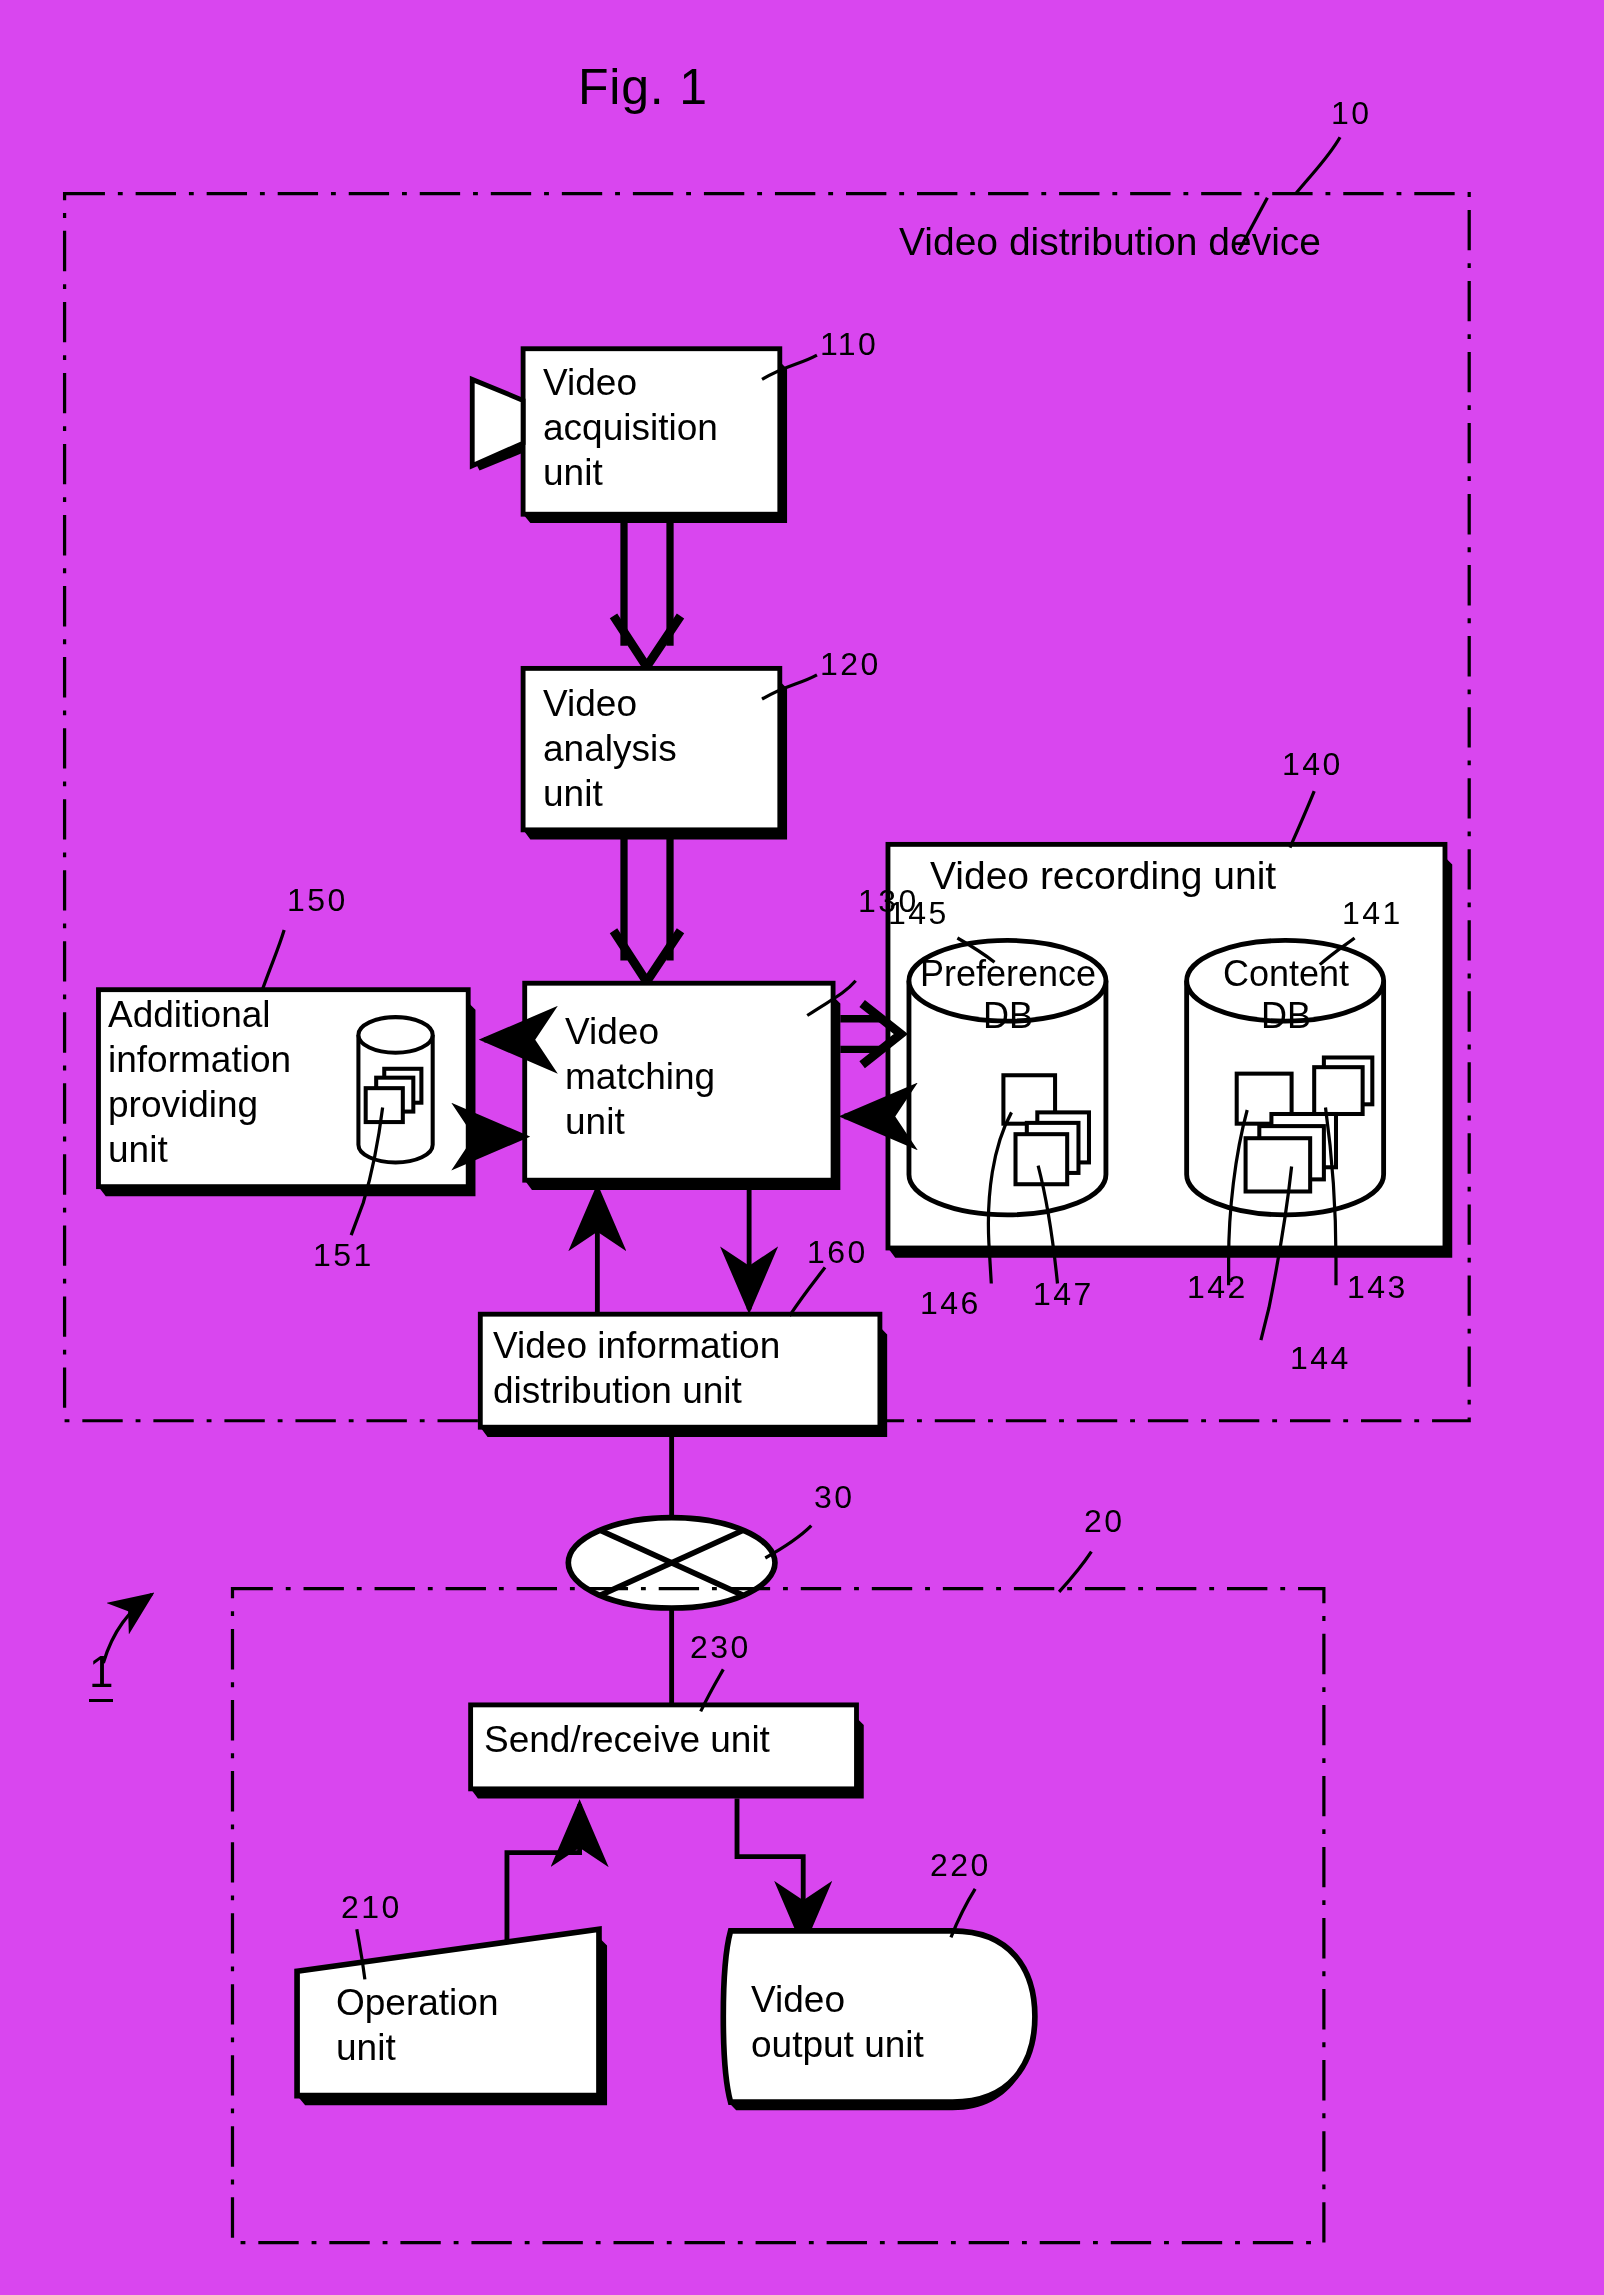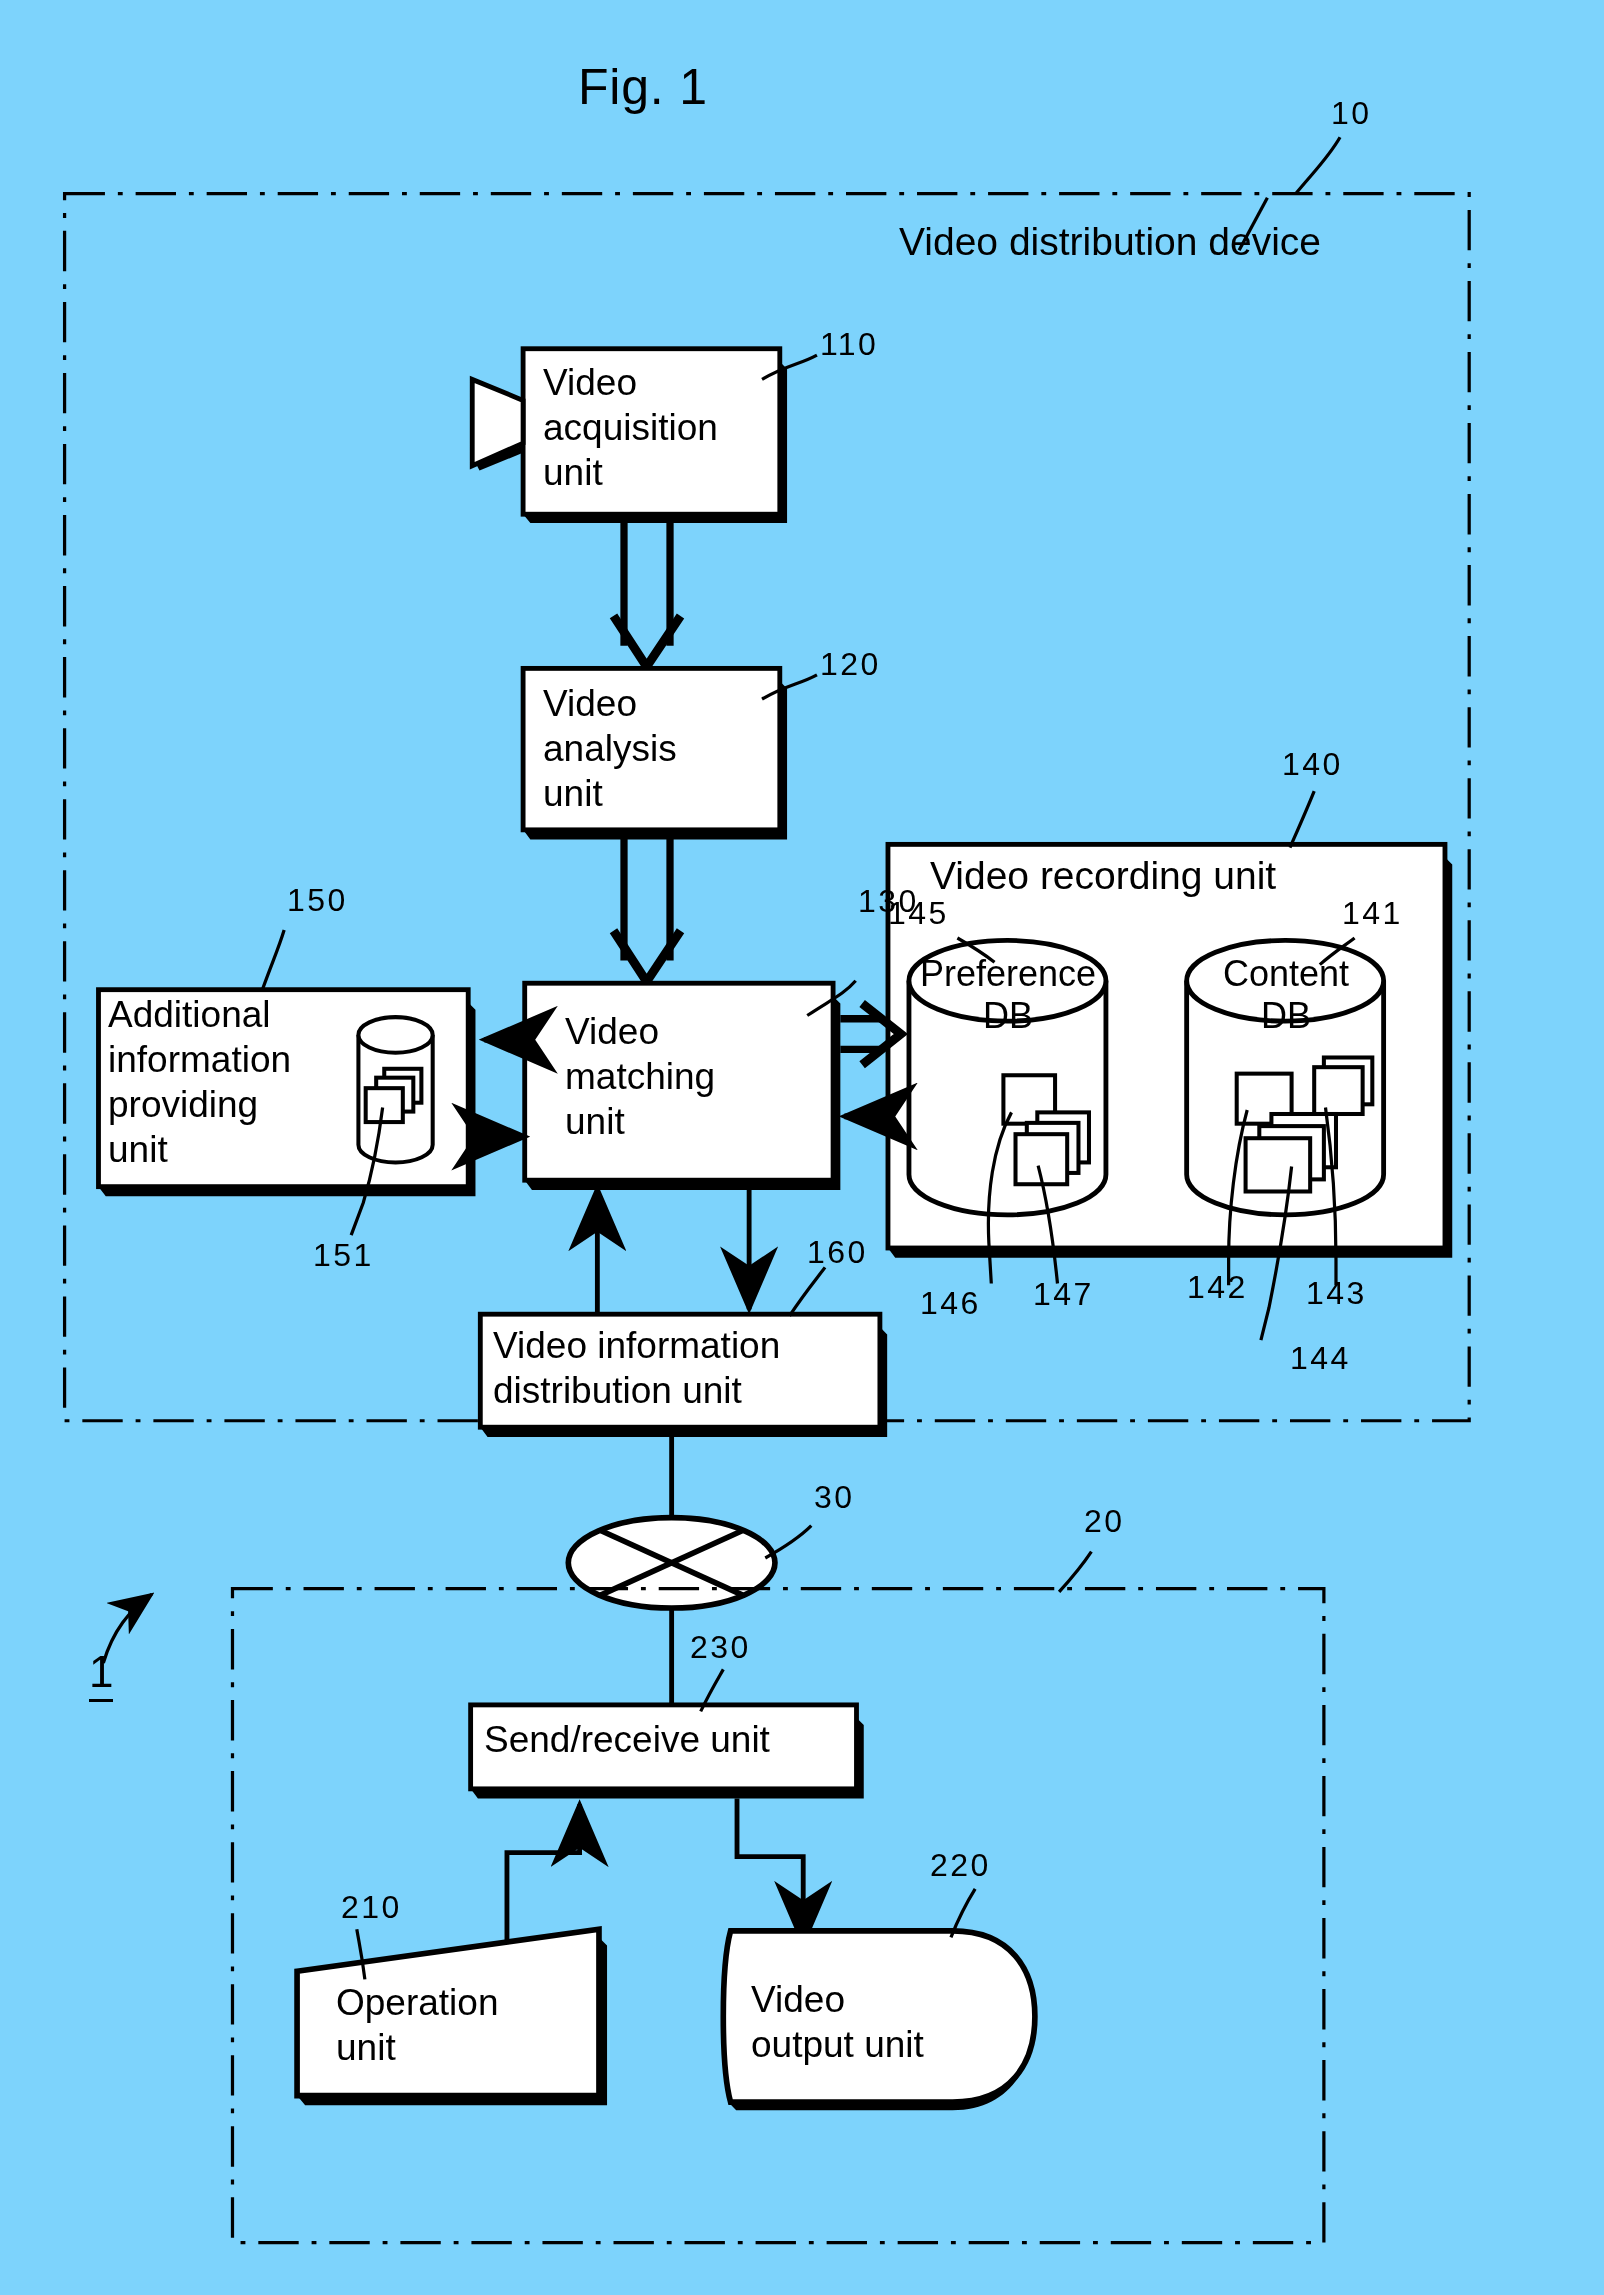--- a/index.html
+++ b/index.html
@@ -8,21 +8,21 @@
     background: #ffffff;
   }
   body {
     font-family: "Liberation Sans", sans-serif;
     color: #000;
   }
   #page {
     position: relative;
     width: 1604px;
     height: 2295px;
-    background: #7dd3fc;
+    background: #d946ef;
     overflow: hidden;
   }
   #svg-root {
     position: absolute;
     left: 0;
     top: 0;
     width: 1604px;
     height: 2295px;
   }
   .fig-title {
@@ -243,21 +243,21 @@
   <div class="db-label" style="left:911px; top:953px; width:194px;">Preference
 DB</div>
 
   <div class="ref-num" style="left:1342px; top:895px;">141</div>
   <div class="db-label" style="left:1189px; top:953px; width:194px;">Content
 DB</div>
 
   <div class="ref-num" style="left:920px; top:1285px;">146</div>
   <div class="ref-num" style="left:1033px; top:1276px;">147</div>
   <div class="ref-num" style="left:1187px; top:1269px;">142</div>
-  <div class="ref-num" style="left:1306px; top:1269px;margin-top:6px;">143</div>
+  <div class="ref-num" style="left:1347px; top:1269px;">143</div>
   <div class="ref-num" style="left:1290px; top:1340px;">144</div>
 
   <div class="ref-num" style="left:807px; top:1234px;">160</div>
   <div class="box-label" style="left:493px; top:1323px;">Video information
 distribution unit</div>
 
   <div class="ref-num" style="left:814px; top:1479px;">30</div>
 
   <div class="sys-num" style="left:89px; top:1647px;">1</div>
 

